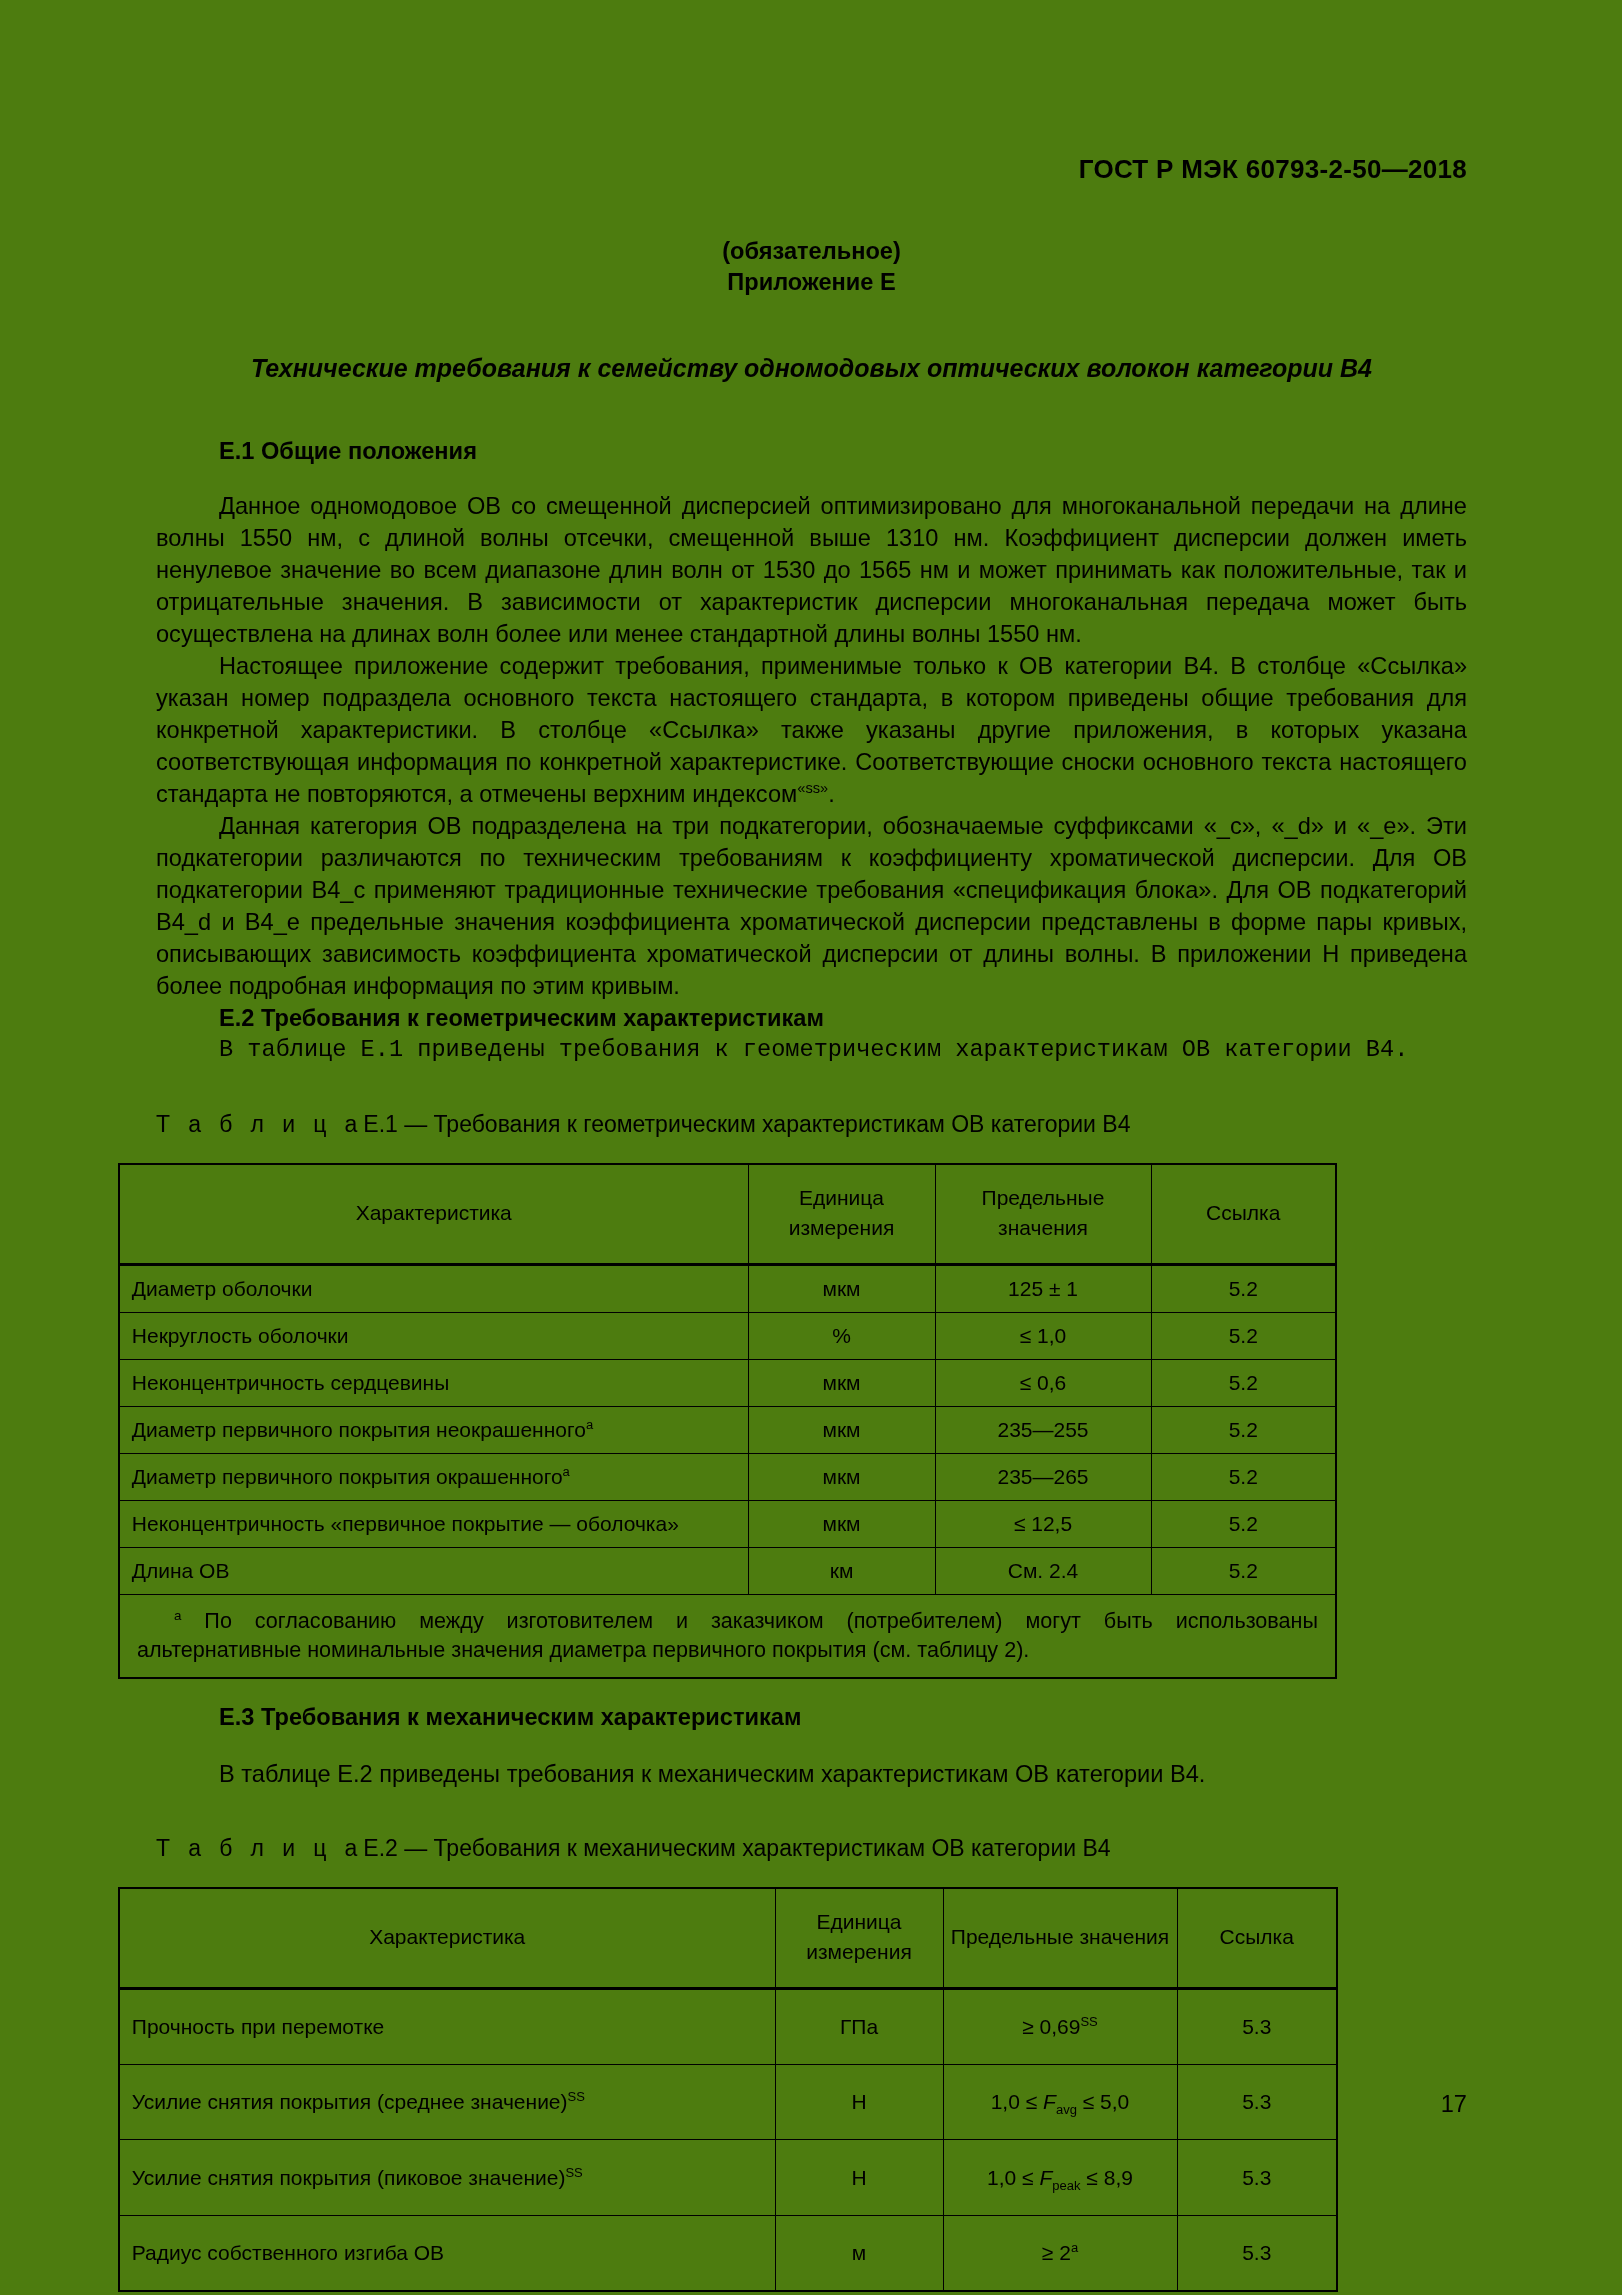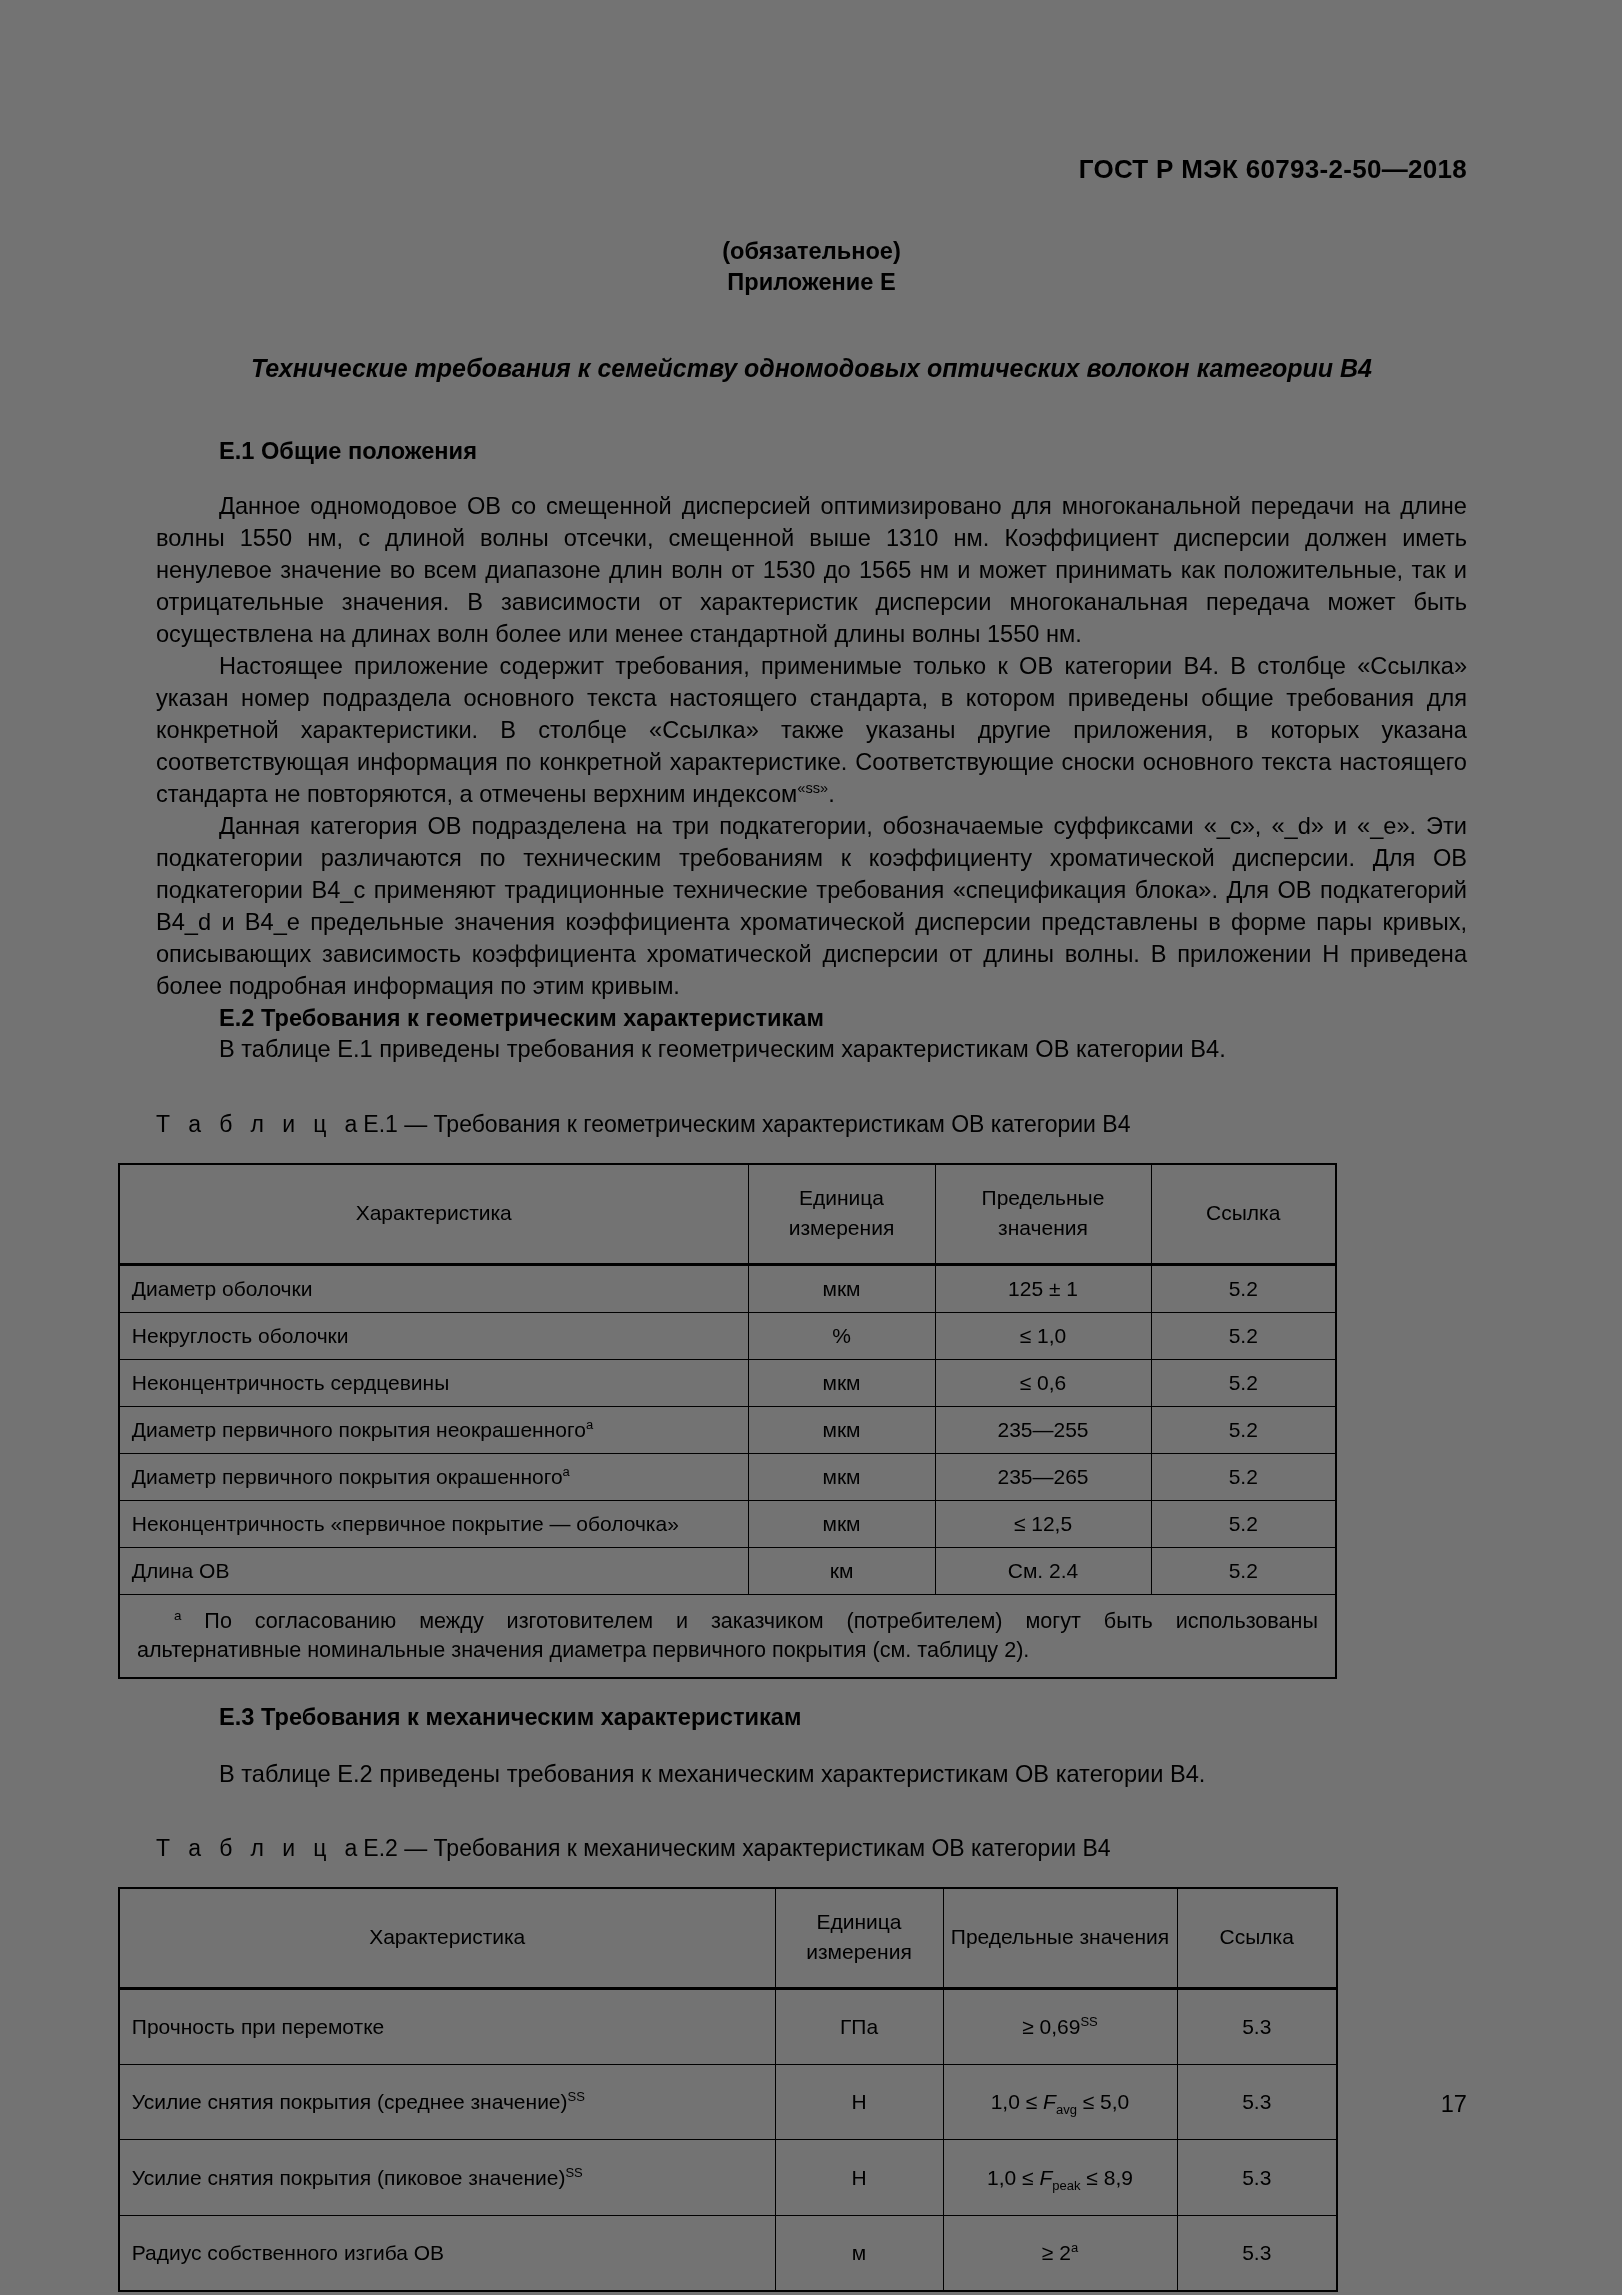--- a/index.html
+++ b/index.html
@@ -4,21 +4,21 @@
 <style>
   html, body {
     margin: 0;
     padding: 0;
     background: #ffffff;
   }
   .page {
     position: relative;
     width: 1623px;
     height: 2295px;
-    background: #737373;
+    background: #4d7c0f;
     box-sizing: border-box;
     font-family: "Liberation Sans", sans-serif;
     color: #000000;
     overflow: hidden;
   }
 
   
   .doc-header {
     position: absolute;
     top: 154px;
@@ -56,21 +56,21 @@
   }
 
   h2.section {
     margin: 0;
     font-size: 23.6px;
     font-weight: bold;
     line-height: 1.3;
     text-indent: 63px;
   }
   .section-gap-before { margin-top: 48px; }
-  .section-gap-after  { margin-top: 26px; }
+  .section-gap-after  { margin-top: 26px; font-family: Liberation Mono, monospace; }
 
   p.body {
     margin: 0;
     font-size: 23.6px;
     line-height: 1.355;
     text-align: justify;
     text-indent: 63px;
     hyphens: manual;
   }
 

